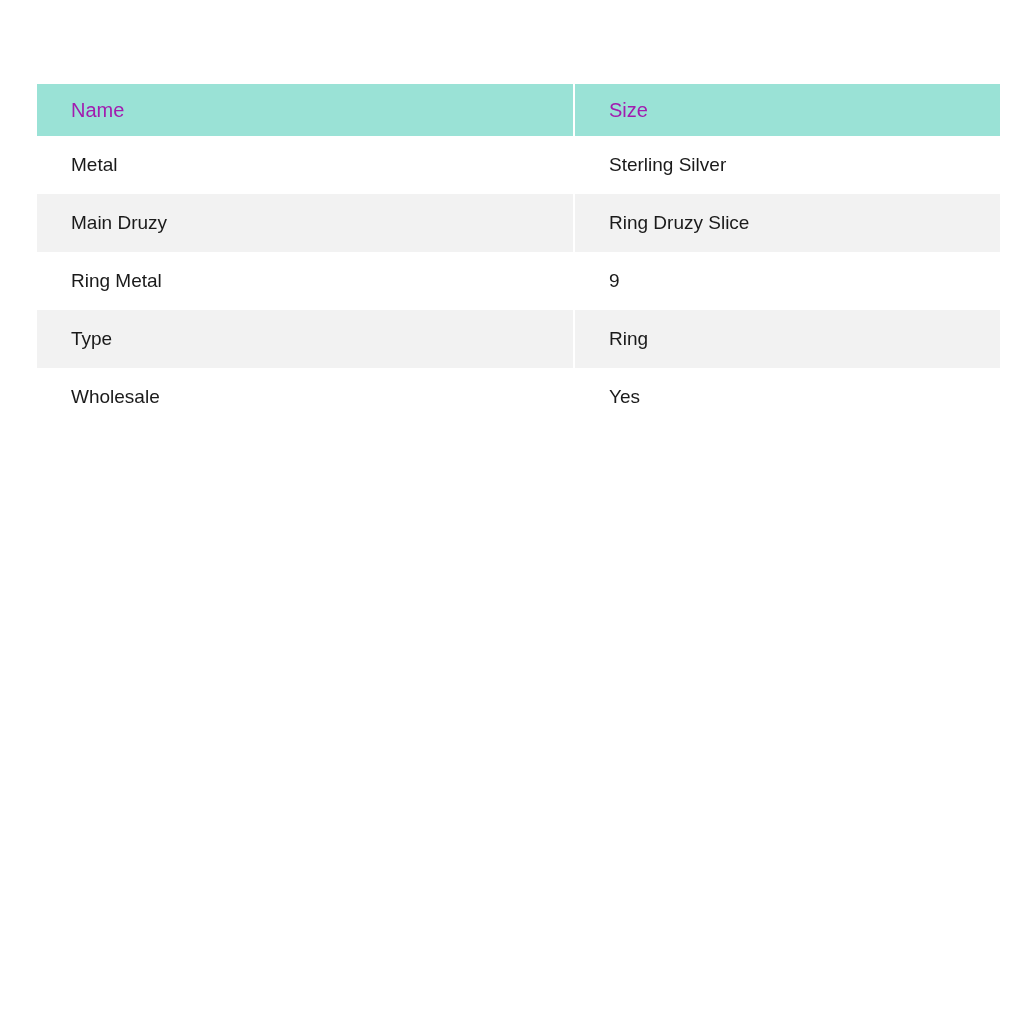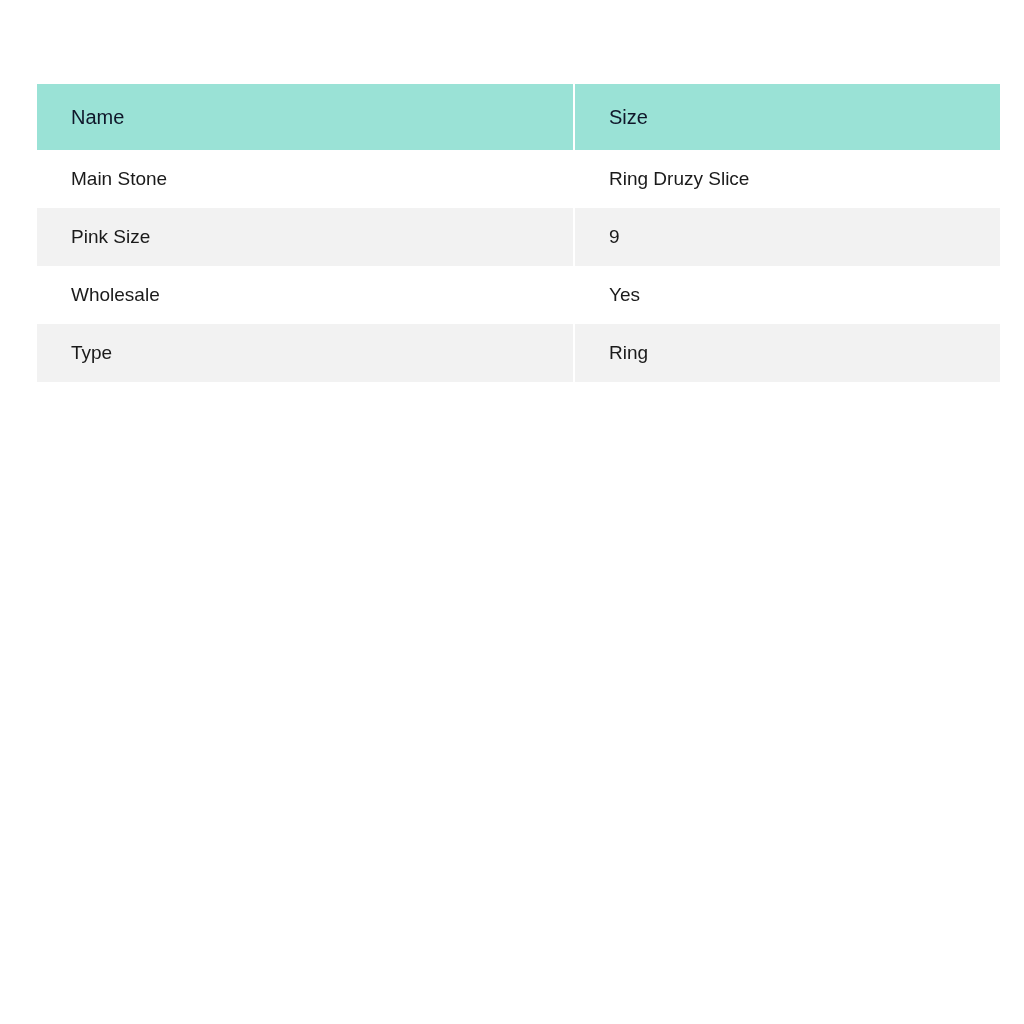--- a/index.html
+++ b/index.html
@@ -33,24 +33,24 @@
   table.spec-table th,
   table.spec-table td {
     text-align: left;
     vertical-align: middle;
     padding: 0 16px 0 34px;
     overflow: hidden;
     white-space: nowrap;
   }
   table.spec-table th {
     background: var(--header-bg, #9ae2d6);
-    height: 66px;
+    height: 52px;
     font-weight: 400;
     font-size: 20px;
-    color: #0f172a;
+    color: #a21caf;
   }
   table.spec-table th:first-child,
   table.spec-table td:first-child {
     width: 486px;
     border-right: 2px solid #ffffff;
   }
   table.spec-table td {
     height: 58px;
     background: #ffffff;
   }
@@ -64,30 +64,34 @@
 <div class="page">
   <table class="spec-table">
     <thead>
       <tr>
         <th>Name</th>
         <th>Size</th>
       </tr>
     </thead>
     <tbody id="table-body">
         <tr>
-          <td>Main Stone</td>
+          <td>Metal</td>
+          <td>Sterling Silver</td>
+        </tr>
+        <tr>
+          <td>Main Druzy</td>
           <td>Ring Druzy Slice</td>
         </tr>
         <tr>
-          <td>Pink Size</td>
+          <td>Ring Metal</td>
           <td>9</td>
+        </tr>
+        <tr>
+          <td>Type</td>
+          <td>Ring</td>
         </tr>
         <tr>
           <td>Wholesale</td>
           <td>Yes</td>
-        </tr>
-        <tr>
-          <td>Type</td>
-          <td>Ring</td>
         </tr>
       </tbody>
   </table>
 </div>
 
 </body></html>

